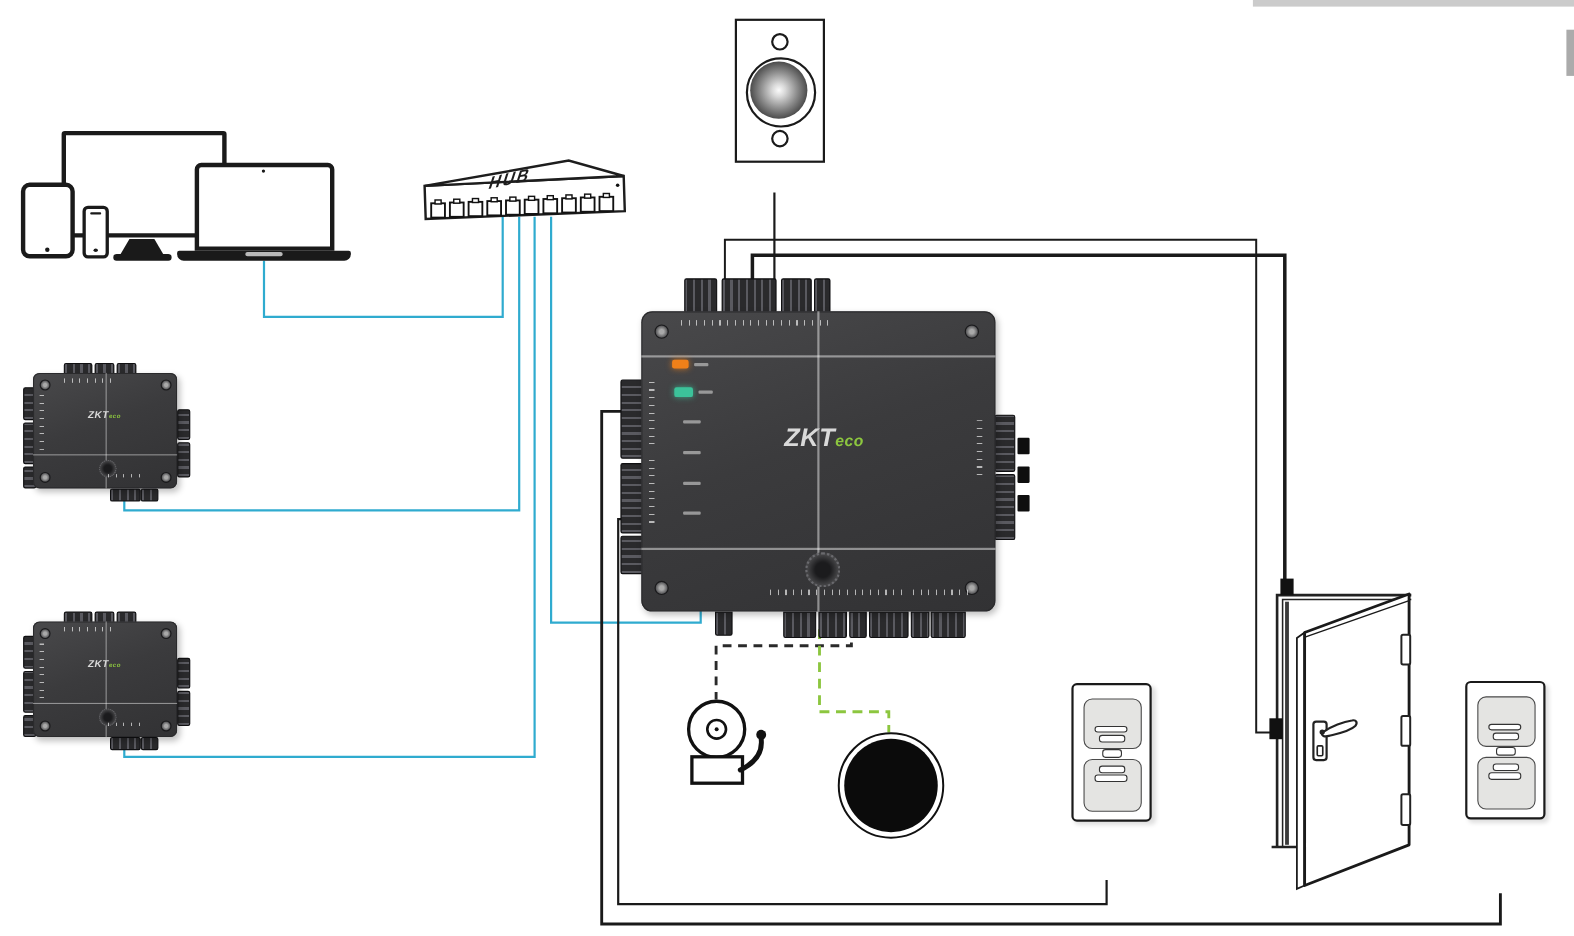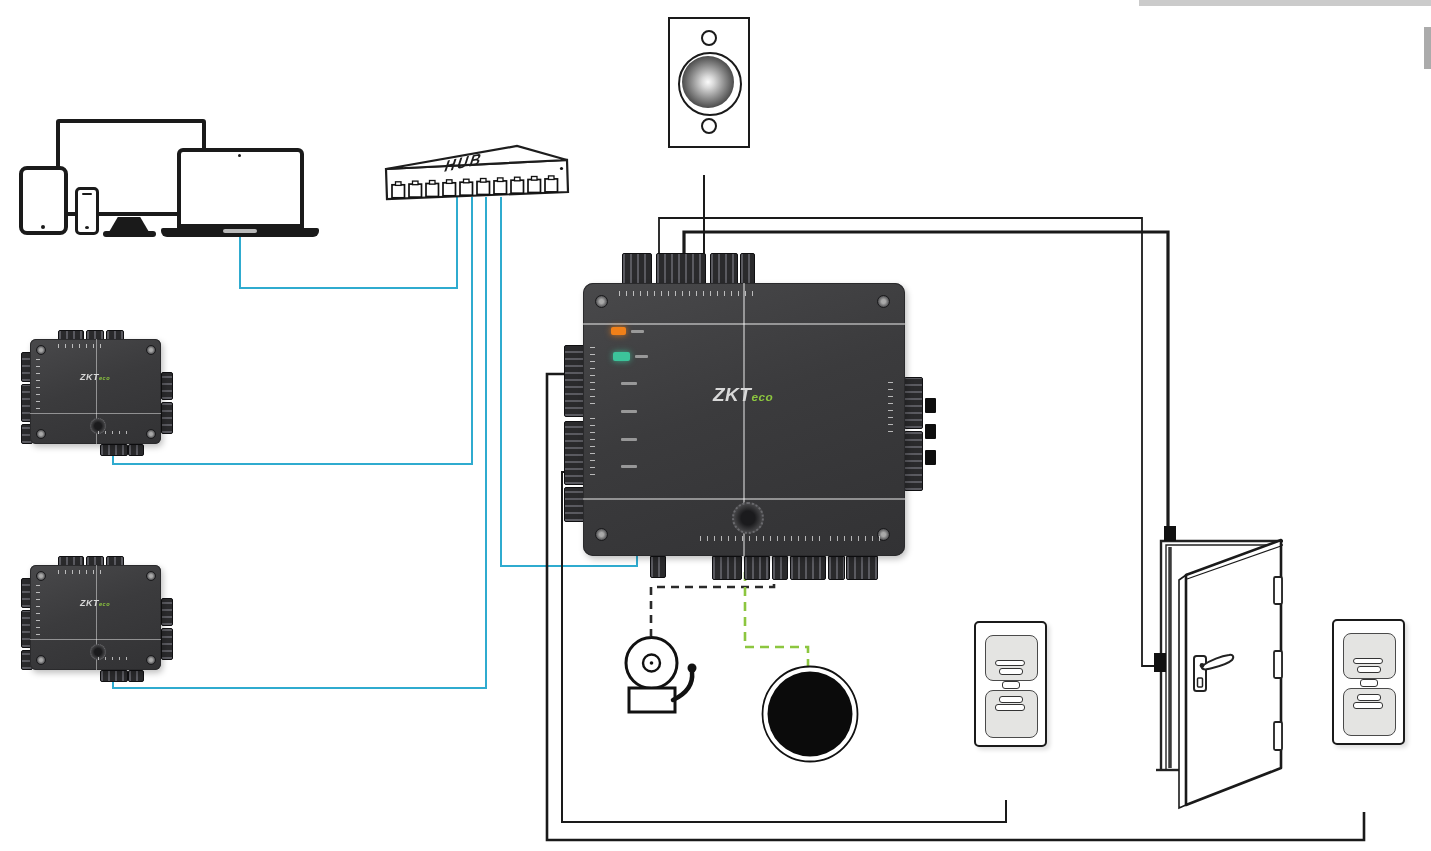--- a/index.html
+++ b/index.html
@@ -187,21 +187,21 @@
       <div class="lbar" style="left:48px;top:47px;width:13px;"></div>
       <div class="led" style="left:30px;top:69px;width:17px;height:9px;background:#3CC39A;box-shadow:0 0 6px rgba(60,195,154,.8);"></div>
       <div class="lbar" style="left:52px;top:72px;width:13px;"></div>
       <div class="vticks" style="left:7px;top:64px;height:58px;"></div>
       <div class="vticks" style="left:7px;top:135px;height:58px;"></div>
       <div class="lbar" style="left:38px;top:99px;width:16px;"></div>
       <div class="lbar" style="left:38px;top:127px;width:16px;"></div>
       <div class="lbar" style="left:38px;top:155px;width:16px;"></div>
       <div class="lbar" style="left:38px;top:182px;width:16px;"></div>
       <div class="vticks" style="left:305px;top:99px;height:52px;"></div>
-      <div class="logo" style="left:130px;top:101px;font-size:19px;">
+      <div class="logo" style="left:130px;top:101px;font-size:23px;">
         <span class="zkt">ZKT</span><span class="eco">eco</span>
       </div>
       <div class="spk" style="left:149px;top:219px;width:28px;height:28px;"></div>
       <div class="hticks" style="left:117px;top:253px;width:120px;"></div>
       <div class="hticks" style="left:247px;top:253px;width:55px;"></div>
     </div>
   </div>
 
   <div class="abs" style="left:21px;top:329px;width:150px;height:130px;">
     <div class="tblock-h" style="left:37px;top:1px;width:24px;height:10px;"></div>

